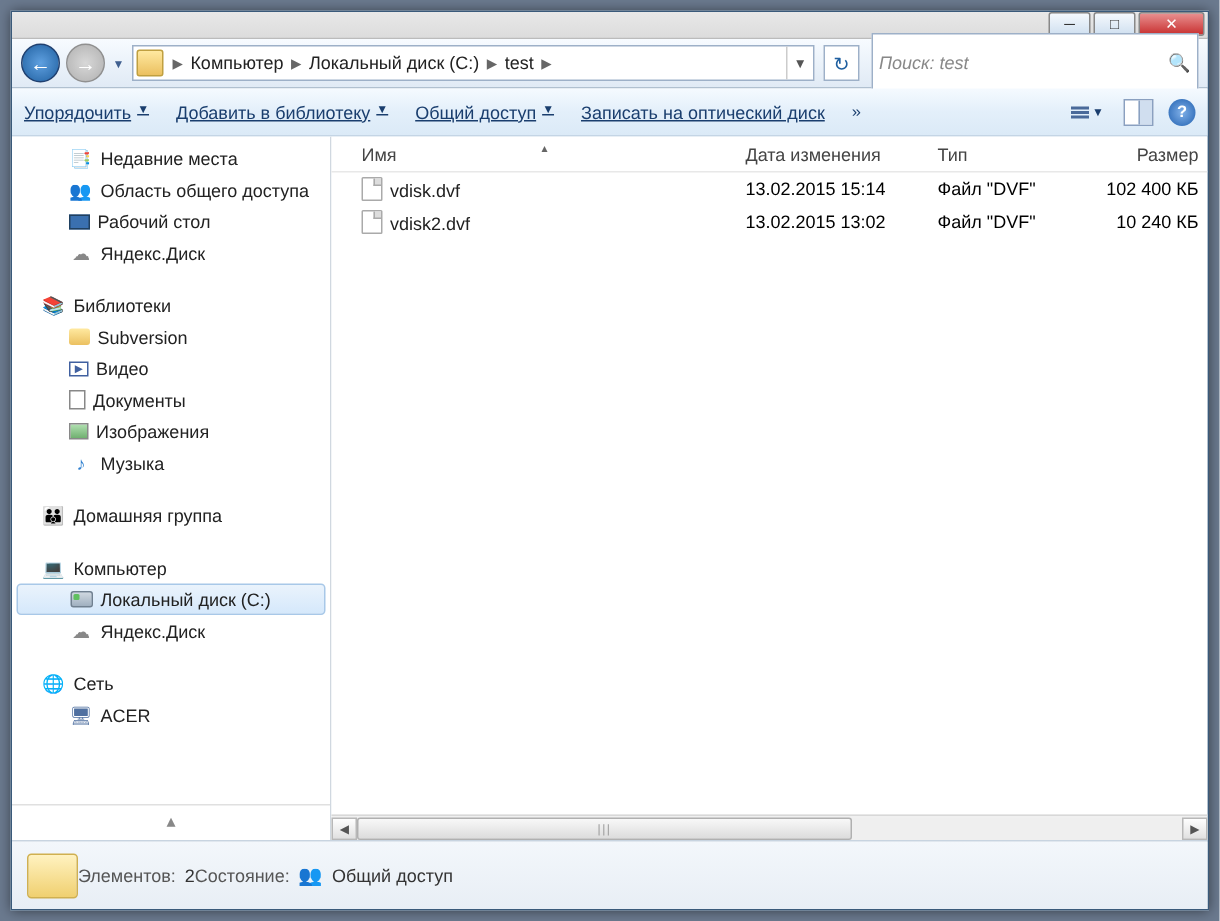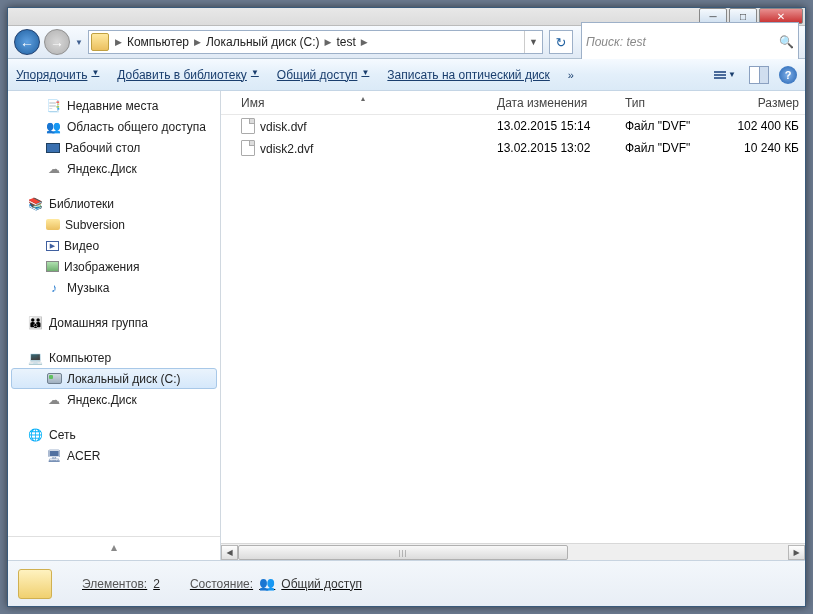--- a/index.html
+++ b/index.html
@@ -66,21 +66,21 @@
 .frow { height: 22px; display: flex; align-items: center; padding-left: 14px; }
 .fcell { padding: 0 6px; display: flex; align-items: flex-end; gap: 5px; color: #222; }
 .fcell.muted { color: #000000; }
 .fcell.right { justify-content: flex-end; }
 .file-icon { width: 14px; height: 16px; background: #fff; border: 1px solid #aaa; border-radius: 1px; position: relative; }
 .file-icon::after { content:""; position:absolute; right:0; top:0; width:4px; height:4px; background:#ddd; border-left:1px solid #aaa; border-bottom:1px solid #aaa; }
 .hscroll { height: 17px; background: #f0f0f0; border-top: 1px solid #d8d8d8; display: flex; align-items: center; }
 .hs-btn { width: 17px; height: 15px; background: linear-gradient(#fefefe,#e0e0e0); border: 1px solid #b8b8b8; display:flex;align-items:center;justify-content:center;font-size:8px;color:#555; }
 .hs-track { flex: 1; height: 15px; background: #efefef; position: relative; }
 .hs-thumb { position: absolute; left: 0; top: 0; bottom: 0; width: 60%; background: linear-gradient(#f8f8f8,#dcdcdc); border: 1px solid #b0b0b0; border-radius: 2px; display:flex;align-items:center;justify-content:center;color:#999;font-size:8px;letter-spacing:1px; }
-.statusbar { height: 46px; background: linear-gradient(#f3f7fb,#e8eef5); border-top: 1px solid #c8d4e0; display: flex; align-items: center; padding: 0 10px; gap: 30px; text-decoration: underline; }
+.statusbar { height: 46px; background: linear-gradient(#f3f7fb,#e8eef5); border-top: 1px solid #c8d4e0; display: flex; align-items: center; padding: 0 10px; gap: 0; }
 .sb-icon { width: 34px; height: 30px; background: linear-gradient(#fff2c0,#f0d070); border-radius: 3px; border: 1px solid #d0b050; }
 .sb-text { color: #555; display: flex; align-items: center; gap: 6px; }
 .sb-text b { color: #333; font-weight: normal; }
 .sb-share-ico { color: #4a8a4a; font-size: 13px; }
 .col-name { width: 256px; }
 .col-date { width: 128px; }
 .col-type { width: 106px; }
 .col-size { width: 80px; text-align: right; }
 </style>
 </head>
@@ -171,20 +171,24 @@
           <span class="ticon ico-lib">📚</span>
           <span>Библиотеки</span>
         </div>
       <div class="tree-item sub">
           <span class="ticon ico-svn"></span>
           <span>Subversion</span>
         </div>
       <div class="tree-item sub">
           <span class="ticon ico-video">▶</span>
           <span>Видео</span>
+        </div>
+      <div class="tree-item sub">
+          <span class="ticon ico-docs"></span>
+          <span>Документы</span>
         </div>
       <div class="tree-item sub">
           <span class="ticon ico-pics"></span>
           <span>Изображения</span>
         </div>
       <div class="tree-item sub">
           <span class="ticon ico-music">♪</span>
           <span>Музыка</span>
         </div>
       <div class="tree-gap"></div>

